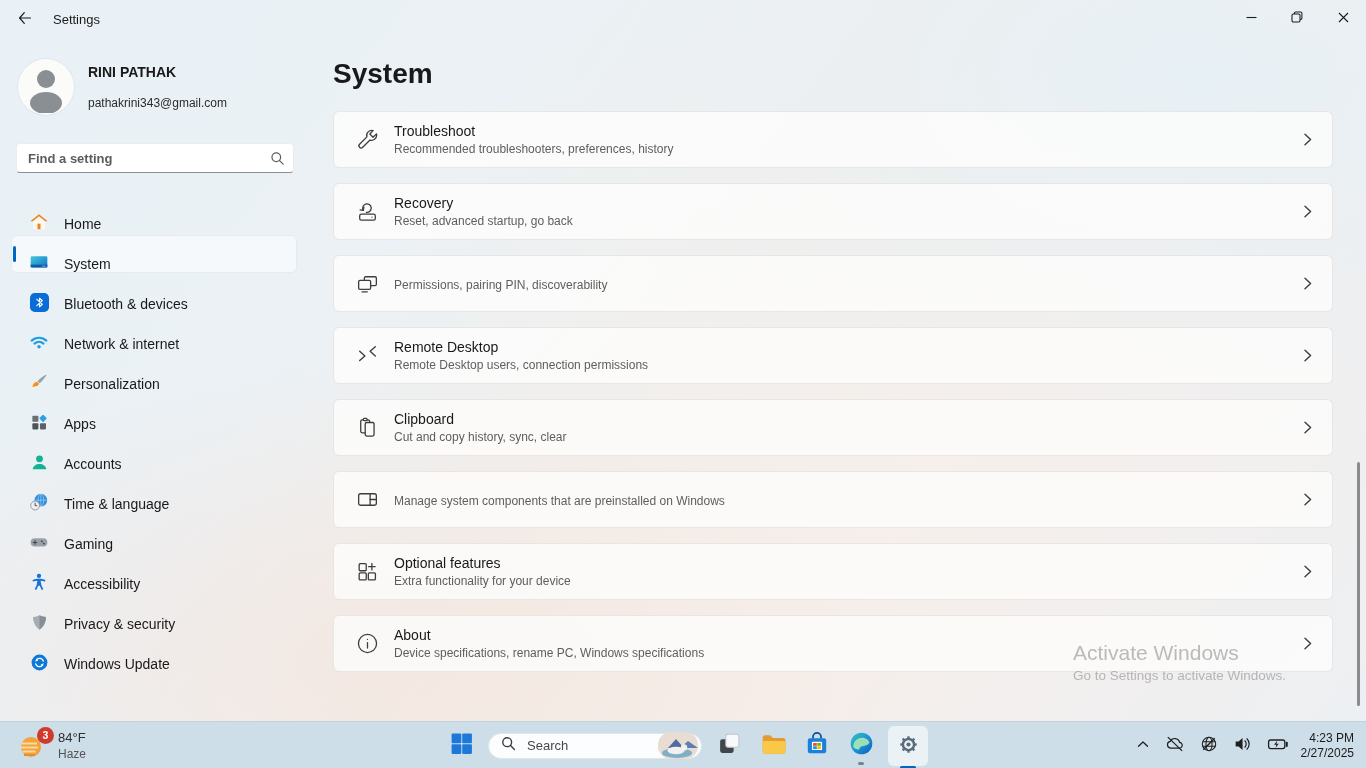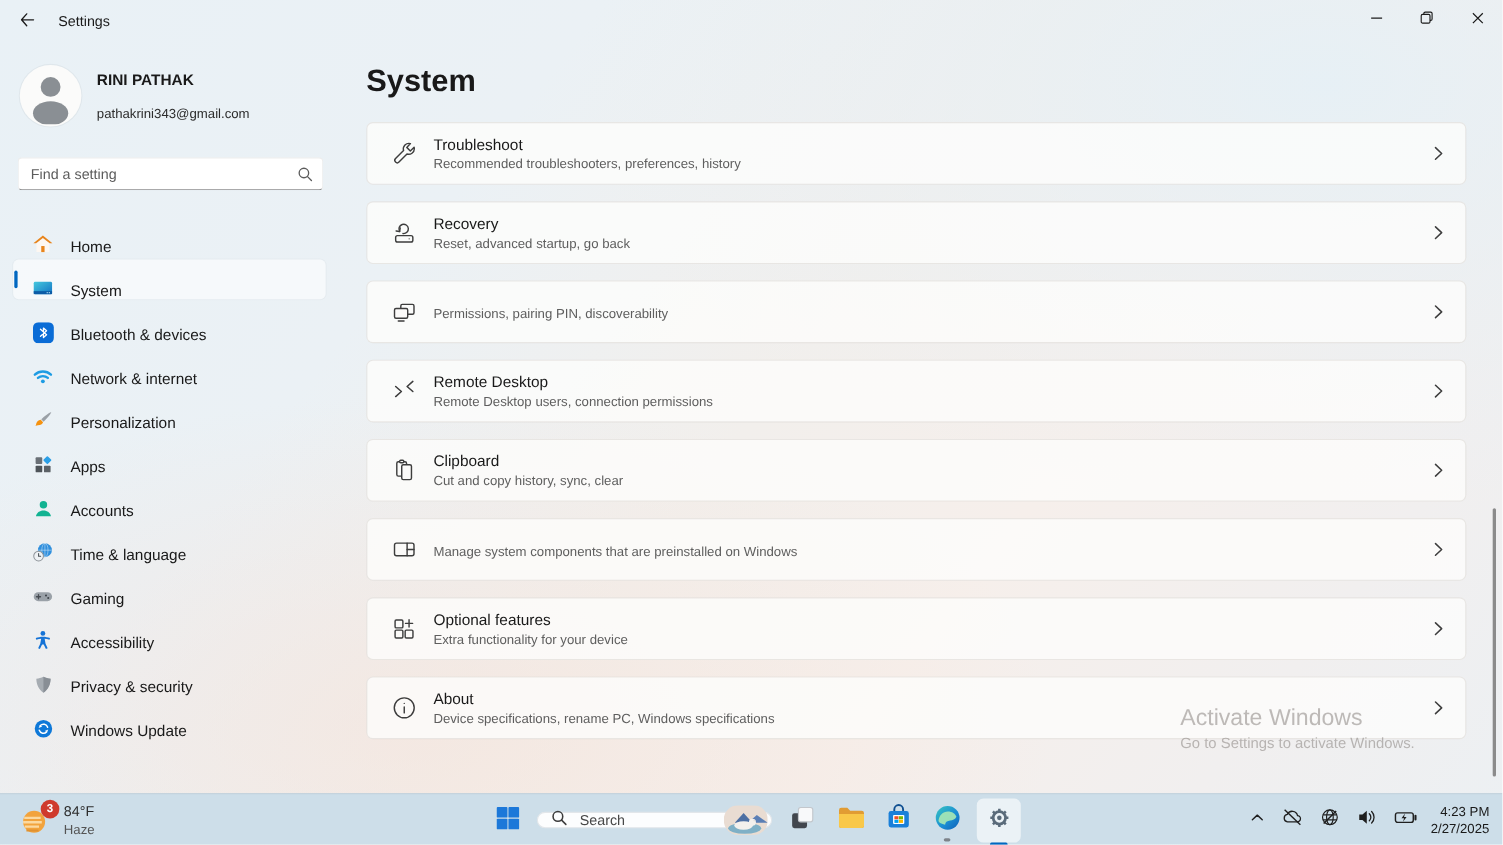--- a/index.html
+++ b/index.html
@@ -20,21 +20,21 @@
   .win-btn { width:46px; height:36px; display:flex; align-items:center; justify-content:center; }
 
   
   .sidebar { position:absolute; left:0; top:40px; width:316px; bottom:47px; }
   .account { position:absolute; left:18px; top:19px; display:flex; align-items:center; }
   .avatar { width:56px; height:56px; border-radius:50%; background:#fbfbfa; box-shadow:0 0 0 1px rgba(0,0,0,0.04); overflow:hidden; display:flex; align-items:center; justify-content:center; }
   .account-text { margin-left:14px; }
   .account-name { font-size:14px; font-weight:700; color:#191919; }
   .account-email { font-size:12px; color:#2c2c2c; margin-top:16px; }
   .find-box { position:absolute; left:16px; top:103px; width:278px; height:30px; background:#ffffff; border:1px solid #ececec; border-bottom:1px solid #8f8f8f; border-radius:4px; }
-  .find-box input { width:calc(100% - 34px); height:100%; border:none; outline:none; background:transparent; font-family:inherit; font-size:13px; color:#1b1b1b; padding:0 0 0 11px; }
+  .find-box input { width:calc(100% - 34px); height:100%; border:none; outline:none; background:transparent; font-family:inherit; font-size:13px; color:#1b1b1b; padding:0 0 0 11px;font-weight:bold; }
   .find-box input::placeholder { color:#5c5c5c; }
   .find-icon { position:absolute; right:8px; top:7px; }
   .nav { position:absolute; left:12px; top:156px; width:284px; }
   .nav-item { height:36px; margin-bottom:4px; border-radius:5px; display:flex; align-items:flex-end; padding-left:17px; position:relative; }
   .nav-item.selected { background:rgba(255,255,255,0.55); box-shadow:0 0 0 1px rgba(0,0,0,0.025); }
   .nav-item.selected::before { content:""; position:absolute; left:1px; top:10px; width:3px; height:16px; border-radius:2px; background:#0067c0; }
   .nav-icon { width:20px; height:20px; margin-right:15px; display:flex; align-items:center; justify-content:center; }
   .nav-label { font-size:14px; color:#191919; white-space:nowrap; }
 
   
@@ -58,21 +58,21 @@
   .taskbar { position:absolute; left:0; bottom:0; width:100%; height:47px; background:#cddee9; border-top:1px solid rgba(0,0,0,0.05); }
   .weather { position:absolute; left:9px; top:4px; height:39px; display:flex; align-items:center; padding:0 7px; border-radius:5px; }
   .weather-icon { position:relative; width:32px; height:32px; }
   .weather-badge { position:absolute; top:-3px; right:-6px; width:17px; height:17px; border-radius:50%; background:#cf3a2d; color:#fff; font-size:10.5px; font-weight:700; display:flex; align-items:center; justify-content:center; }
   .weather-text { margin-left:10px; }
   .weather-temp { font-size:13px; color:#2e2e2e; }
   .weather-cond { font-size:12px; color:#545454; margin-top:2px; }
 
   .taskbar-center { position:absolute; left:444px; top:4px; height:39px; display:flex; align-items:center; gap:10px; }
   .tb-icon { width:34px; height:34px; border-radius:5px; display:flex; align-items:center; justify-content:center; position:relative; }
-  .search-pill { width:214px; height:15px; background:rgba(255,255,255,0.93); border:1px solid #e2e6ea; border-radius:17px; display:flex; align-items:center; padding:0 3px 0 12px; }
+  .search-pill { width:214px; height:26px; background:rgba(255,255,255,0.93); border:1px solid #e2e6ea; border-radius:17px; display:flex; align-items:center; padding:0 3px 0 12px; }
   .search-pill input { flex:1; min-width:0; height:100%; border:none; outline:none; background:transparent; font-family:inherit; font-size:13px; color:#333; margin-left:9px; }
   .search-pill input::placeholder { color:#474747; }
   .pill-img { width:40px; height:27px; border-radius:13px; overflow:hidden; flex:0 0 auto; }
   .run-dot { position:absolute; bottom:-2px; left:50%; transform:translateX(-50%); width:6px; height:3px; border-radius:2px; background:#7d838a; }
   .settings-tile { width:40px; height:40px; margin-top:1px; background:rgba(255,255,255,0.6); border-radius:6px; display:flex; align-items:center; justify-content:center; position:relative; }
   .active-bar { position:absolute; bottom:-3px; left:50%; transform:translateX(-50%); width:16px; height:3px; border-radius:2px; background:#0067c0; }
 
   .tray { position:absolute; right:5px; top:0; height:47px; display:flex; align-items:center; }
   .tray-btn { height:34px; padding:0 6px; display:flex; align-items:center; justify-content:center; border-radius:4px; }
   .clock { text-align:right; font-size:12px; color:#1a1a1a; line-height:15px; padding:0 7px 0 5px; }

